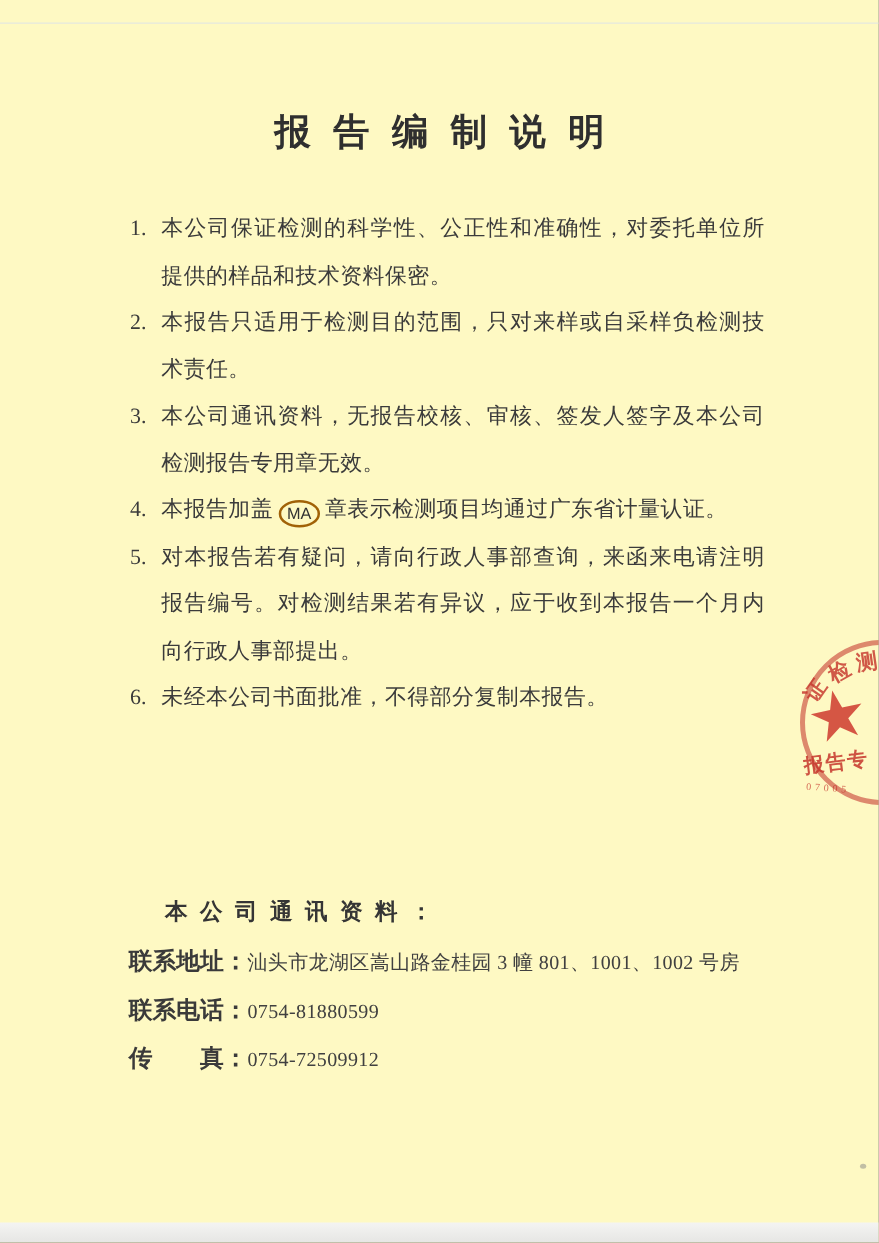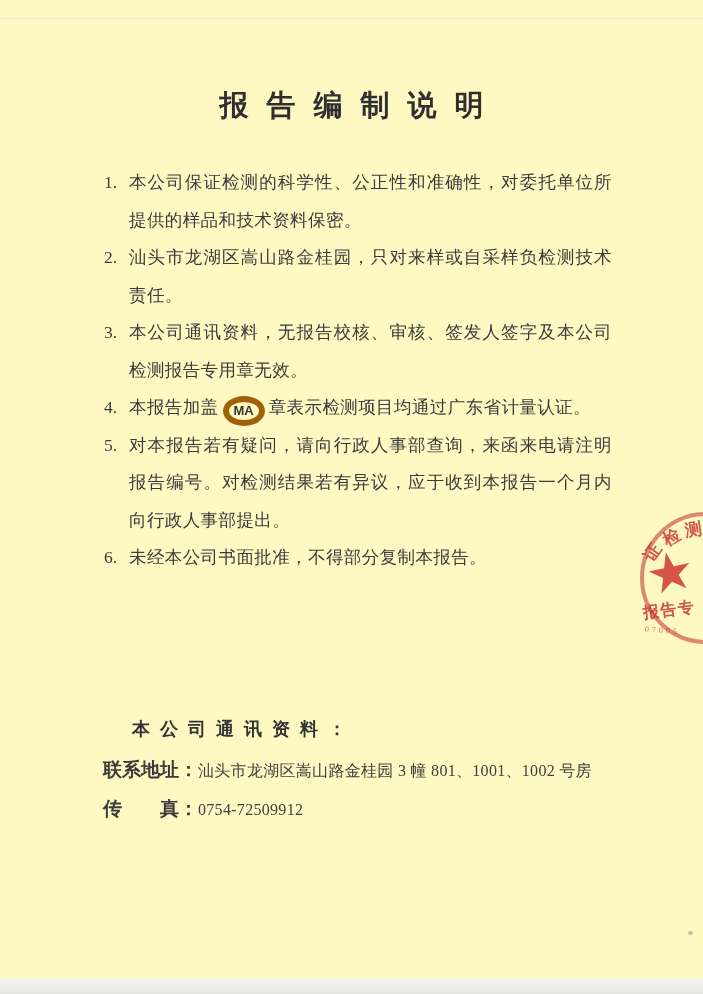--- a/index.html
+++ b/index.html
@@ -30,23 +30,23 @@
   .note-num {
     flex:none; width:25px;
     font-size:17.5px; line-height:37.5px;
   }
   .note-text {
     flex:1; text-align:justify;
     font-size:17.5px; line-height:37.5px; letter-spacing:0.4px;
   }
   .cma-badge {
     display:inline-block;
-    border:6px solid #a16207; border-radius:50%;
+    border:2px solid #a16207; border-radius:50%;
     font-family:"Liberation Sans", sans-serif;
-    font-weight:bold; font-size:13px; line-height:16px;
+    font-weight:normal; font-size:13px; line-height:16px;
     padding:1px 5px; margin:0 4px;
     letter-spacing:0; vertical-align:-2px; color:#333;
   }
   .contact { position:absolute; left:103px; top:713px; width:480px; }
   .contact-heading {
     font-size:18px; font-weight:bold; color:#353535;
     letter-spacing:10px; line-height:32px;margin-left:29px;
   }
   .contact-rows { margin-top:6px; }
   .contact-row { line-height:38px; white-space:nowrap; }
@@ -100,21 +100,21 @@
 
   <div class="doc-title">报告编制说明</div>
 
   <div class="notes">
     <div class="note">
       <span class="note-num">1.</span>
       <span class="note-text">本公司保证检测的科学性、公正性和准确性，对委托单位所提供的样品和技术资料保密。</span>
     </div>
     <div class="note">
       <span class="note-num">2.</span>
-      <span class="note-text">汕头市龙湖区嵩山路金桂园，只对来样或自采样负检测技术责任。</span>
+      <span class="note-text">本报告只适用于检测目的范围，只对来样或自采样负检测技术责任。</span>
     </div>
     <div class="note">
       <span class="note-num">3.</span>
       <span class="note-text">本公司通讯资料，无报告校核、审核、签发人签字及本公司检测报告专用章无效。</span>
     </div>
     <div class="note">
       <span class="note-num">4.</span>
       <span class="note-text"><span>本报告加盖</span><span class="cma-badge">MA</span><span>章表示检测项目均通过广东省计量认证。</span></span>
     </div>
     <div class="note">
@@ -127,20 +127,23 @@
     </div>
   </div>
 
   <div class="contact">
     <div class="contact-heading">本公司通讯资料：</div>
     <div class="contact-rows">
       <div class="contact-row">
         <span class="row-label">联系地址：</span><span class="row-value">汕头市龙湖区嵩山路金桂园 3 幢 801、1001、1002 号房</span>
       </div>
       <div class="contact-row">
+        <span class="row-label">联系电话：</span><span class="row-value">0754-81880599</span>
+      </div>
+      <div class="contact-row">
         <span class="row-label">传　　真：</span><span class="row-value">0754-72509912</span>
       </div>
     </div>
   </div>
 
   <div class="stamp">
     <div class="stamp-ring"></div>
     <span class="stamp-char c1">证</span>
     <span class="stamp-char c2">检</span>
     <span class="stamp-char c3">测</span>

